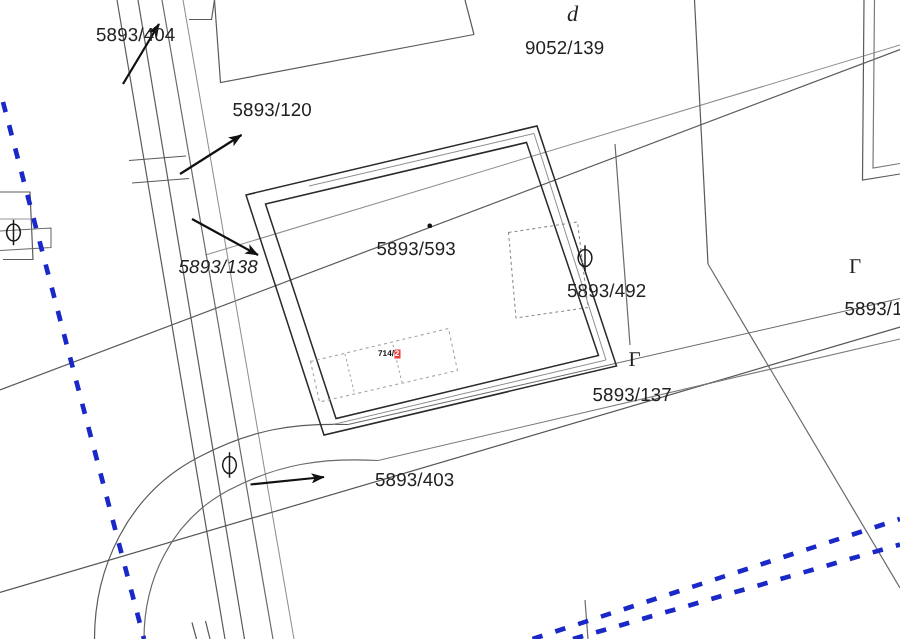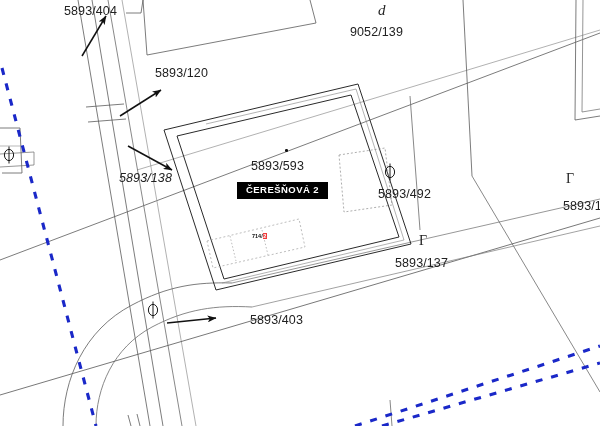--- a/index.html
+++ b/index.html
@@ -150,21 +150,21 @@
 
     <g id="arrow-layer" stroke="#111111" stroke-width="1.5" fill="none" marker-end="url(#arrowhead)">
         <line x1="82" y1="56" x2="106" y2="16"></line>
         <line x1="120" y1="116" x2="161" y2="90"></line>
         <line x1="128" y1="146" x2="172" y2="170"></line>
         <line x1="167" y1="323" x2="216" y2="318"></line>
       </g>
   </svg>
 
   <div id="label-layer">
-      <div class="lbl parcel-lbl" style="left: 64px; top: 5px; text-align: right;">5893/404</div>
+      <div class="lbl parcel-lbl" style="left: 64px; top: 17px; text-align: right;">5893/404</div>
       <div class="lbl parcel-lbl" style="left: 350px; top: 26px;">9052/139</div>
       <div class="lbl parcel-lbl" style="left: 155px; top: 67px;">5893/120</div>
       <div class="lbl parcel-lbl" style="left: 119px; top: 172px; font-style: italic;">5893/138</div>
       <div class="lbl parcel-lbl" style="left: 251px; top: 160px;">5893/593</div>
       <div class="lbl parcel-lbl" style="left: 358px; top: 188px; margin-left: 20px;">5893/492</div>
       <div class="lbl parcel-lbl" style="left: 395px; top: 257px;">5893/137</div>
       <div class="lbl parcel-lbl" style="left: 563px; top: 200px;">5893/1</div>
       <div class="lbl parcel-lbl" style="left: 222px; top: 314px; margin-left: 28px;">5893/403</div>
       <div class="lbl corner-mark" style="left: 378px; top: 3px; font-style: italic; font-size: 15px;">d</div>
       <div class="lbl corner-mark" style="left: 419px; top: 234px;">Γ</div>
@@ -179,21 +179,20 @@
       <div style="position: absolute; left: 146px; top: 301px; width: 14px; height: 18px;"><svg width="14" height="18" viewBox="0 0 14 18">
           <ellipse cx="7" cy="9" rx="4.6" ry="5.6" fill="none" stroke="#1a1a1a" stroke-width="1"></ellipse>
           <line x1="7" y1="0.5" x2="7" y2="17.5" stroke="#1a1a1a" stroke-width="1"></line>
         </svg></div>
       <div style="position: absolute; left: 383px; top: 163px; width: 14px; height: 18px;"><svg width="14" height="18" viewBox="0 0 14 18">
           <ellipse cx="7" cy="9" rx="4.6" ry="5.6" fill="none" stroke="#1a1a1a" stroke-width="1"></ellipse>
           <line x1="7" y1="0.5" x2="7" y2="17.5" stroke="#1a1a1a" stroke-width="1"></line>
         </svg></div>
     </div>
 
-  <div class="street-box" id="street-plate" style="left: 237px; top: 182px;">ČEREŠŇOVÁ 2</div>
 
   <div class="tiny-red-lbl" id="bldg-num" style="left: 252px; top: 233px;">
     <span>714/</span><span class="hl">2</span>
   </div>
 
   <div id="survey-dot" style="position: absolute; width: 2.5px; height: 2.5px; background: rgb(17, 17, 17); border-radius: 50%; left: 285px; top: 149px;"></div>
 
 </div>
 
 </body></html>

